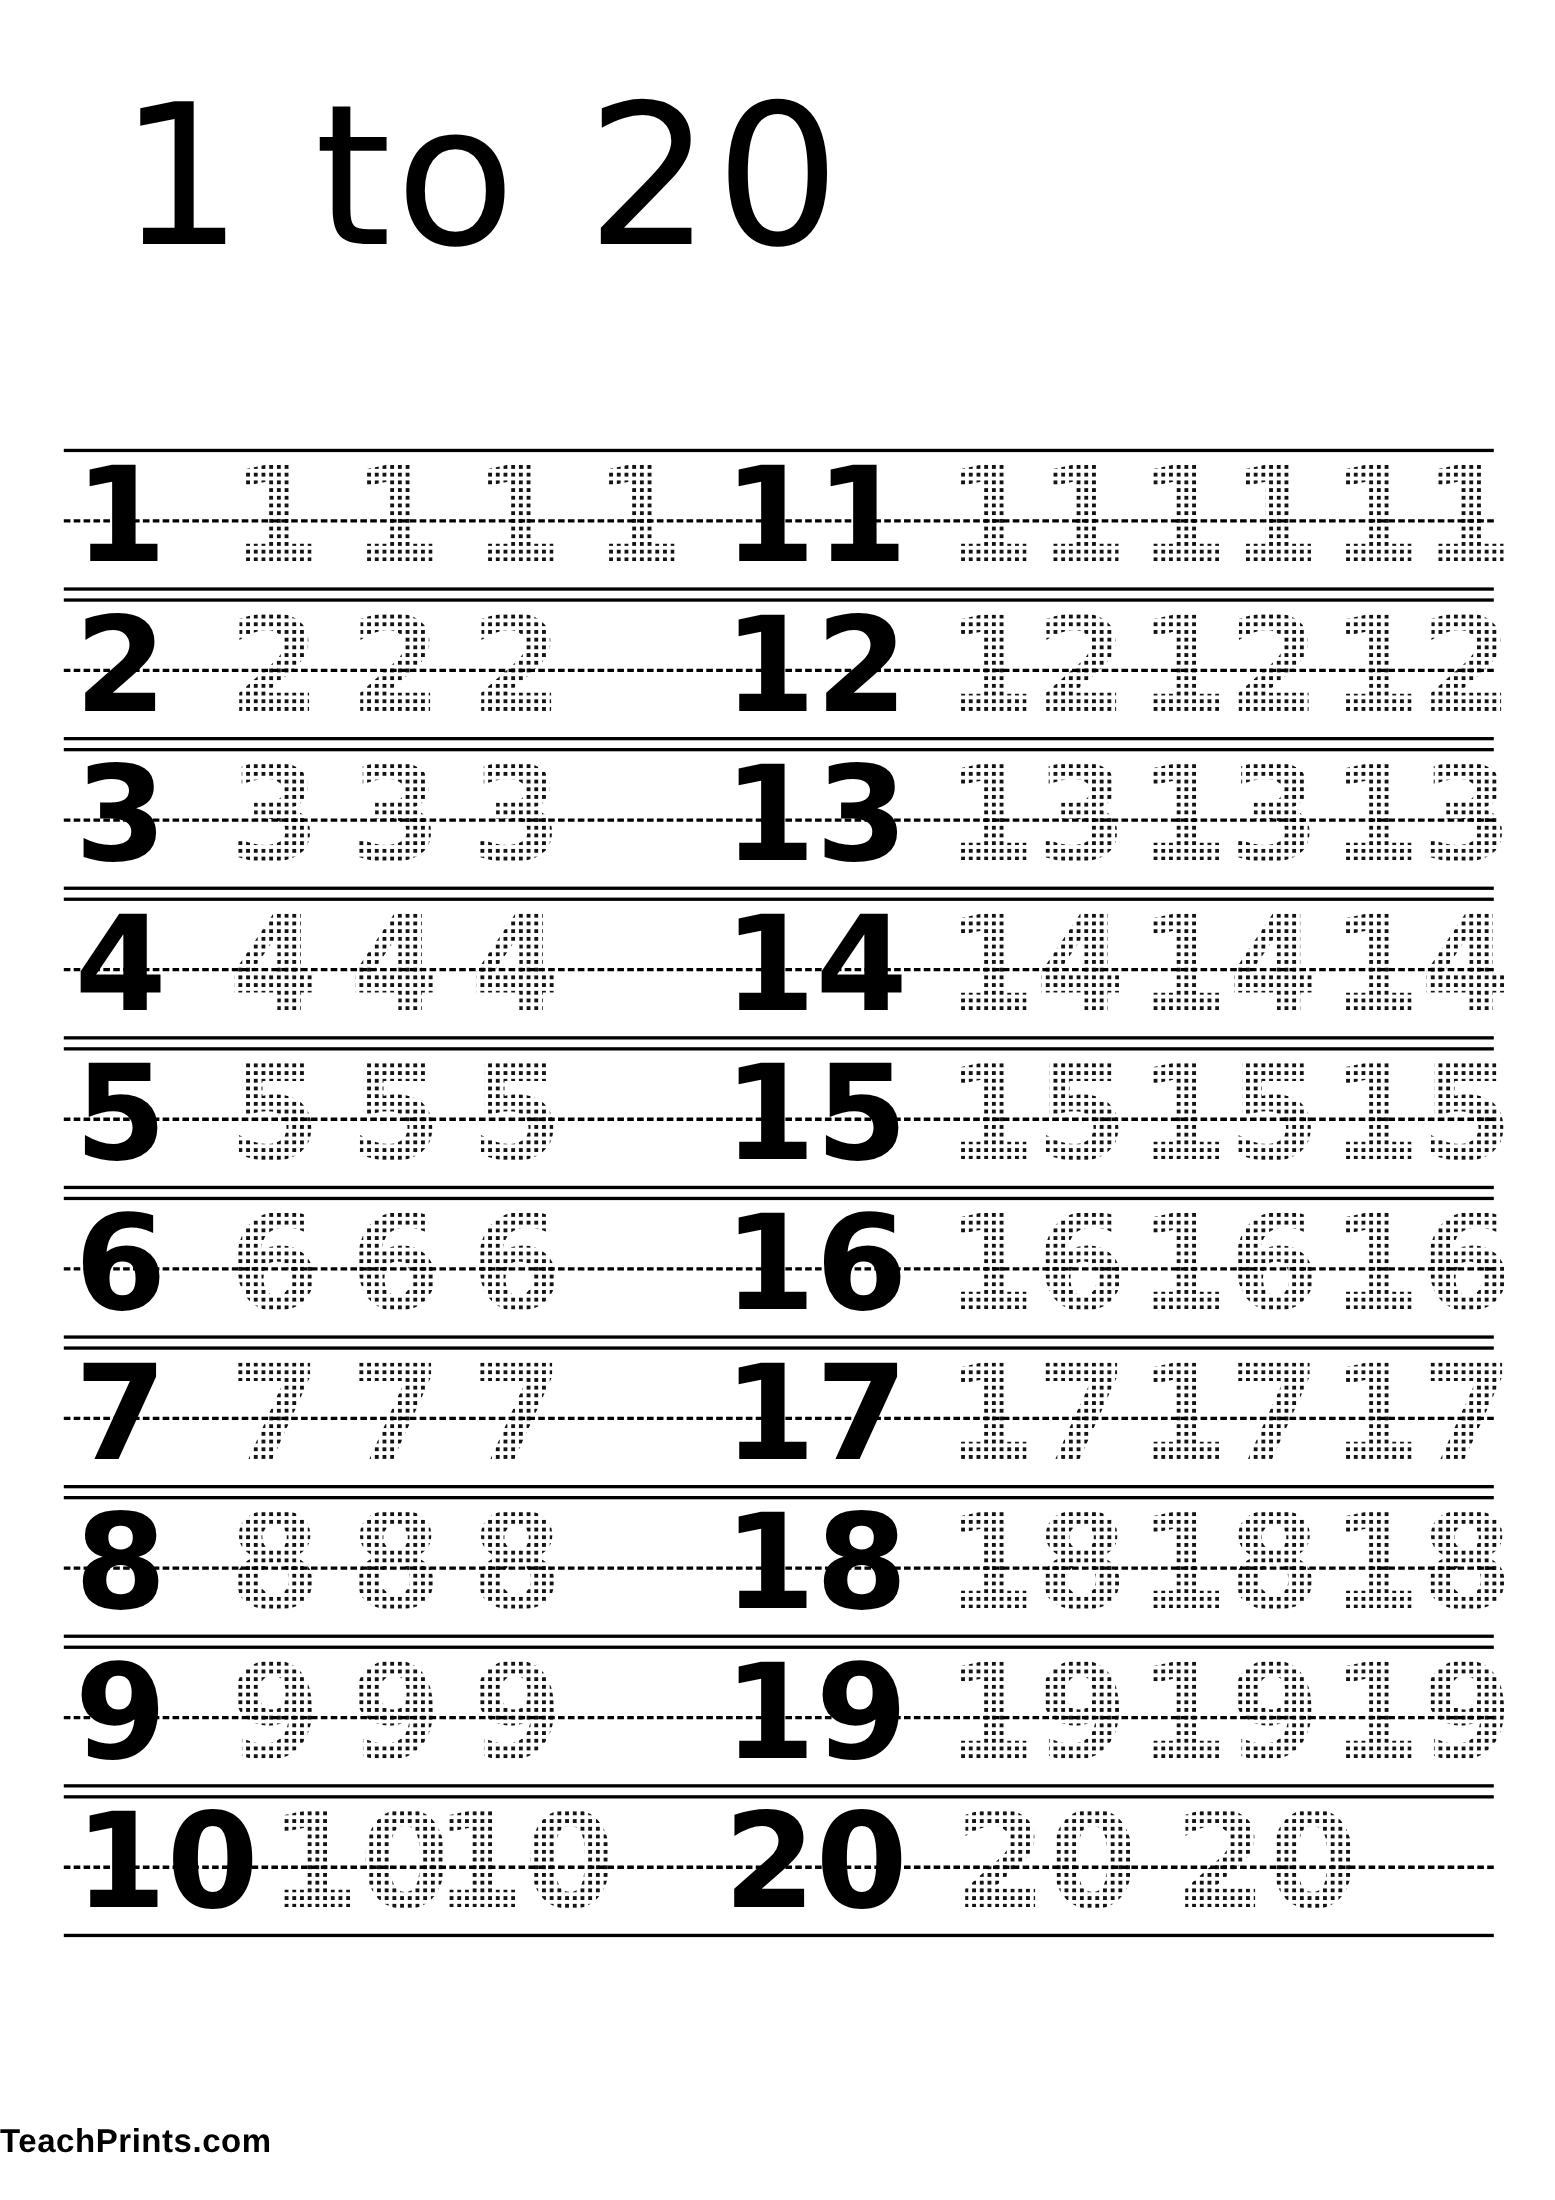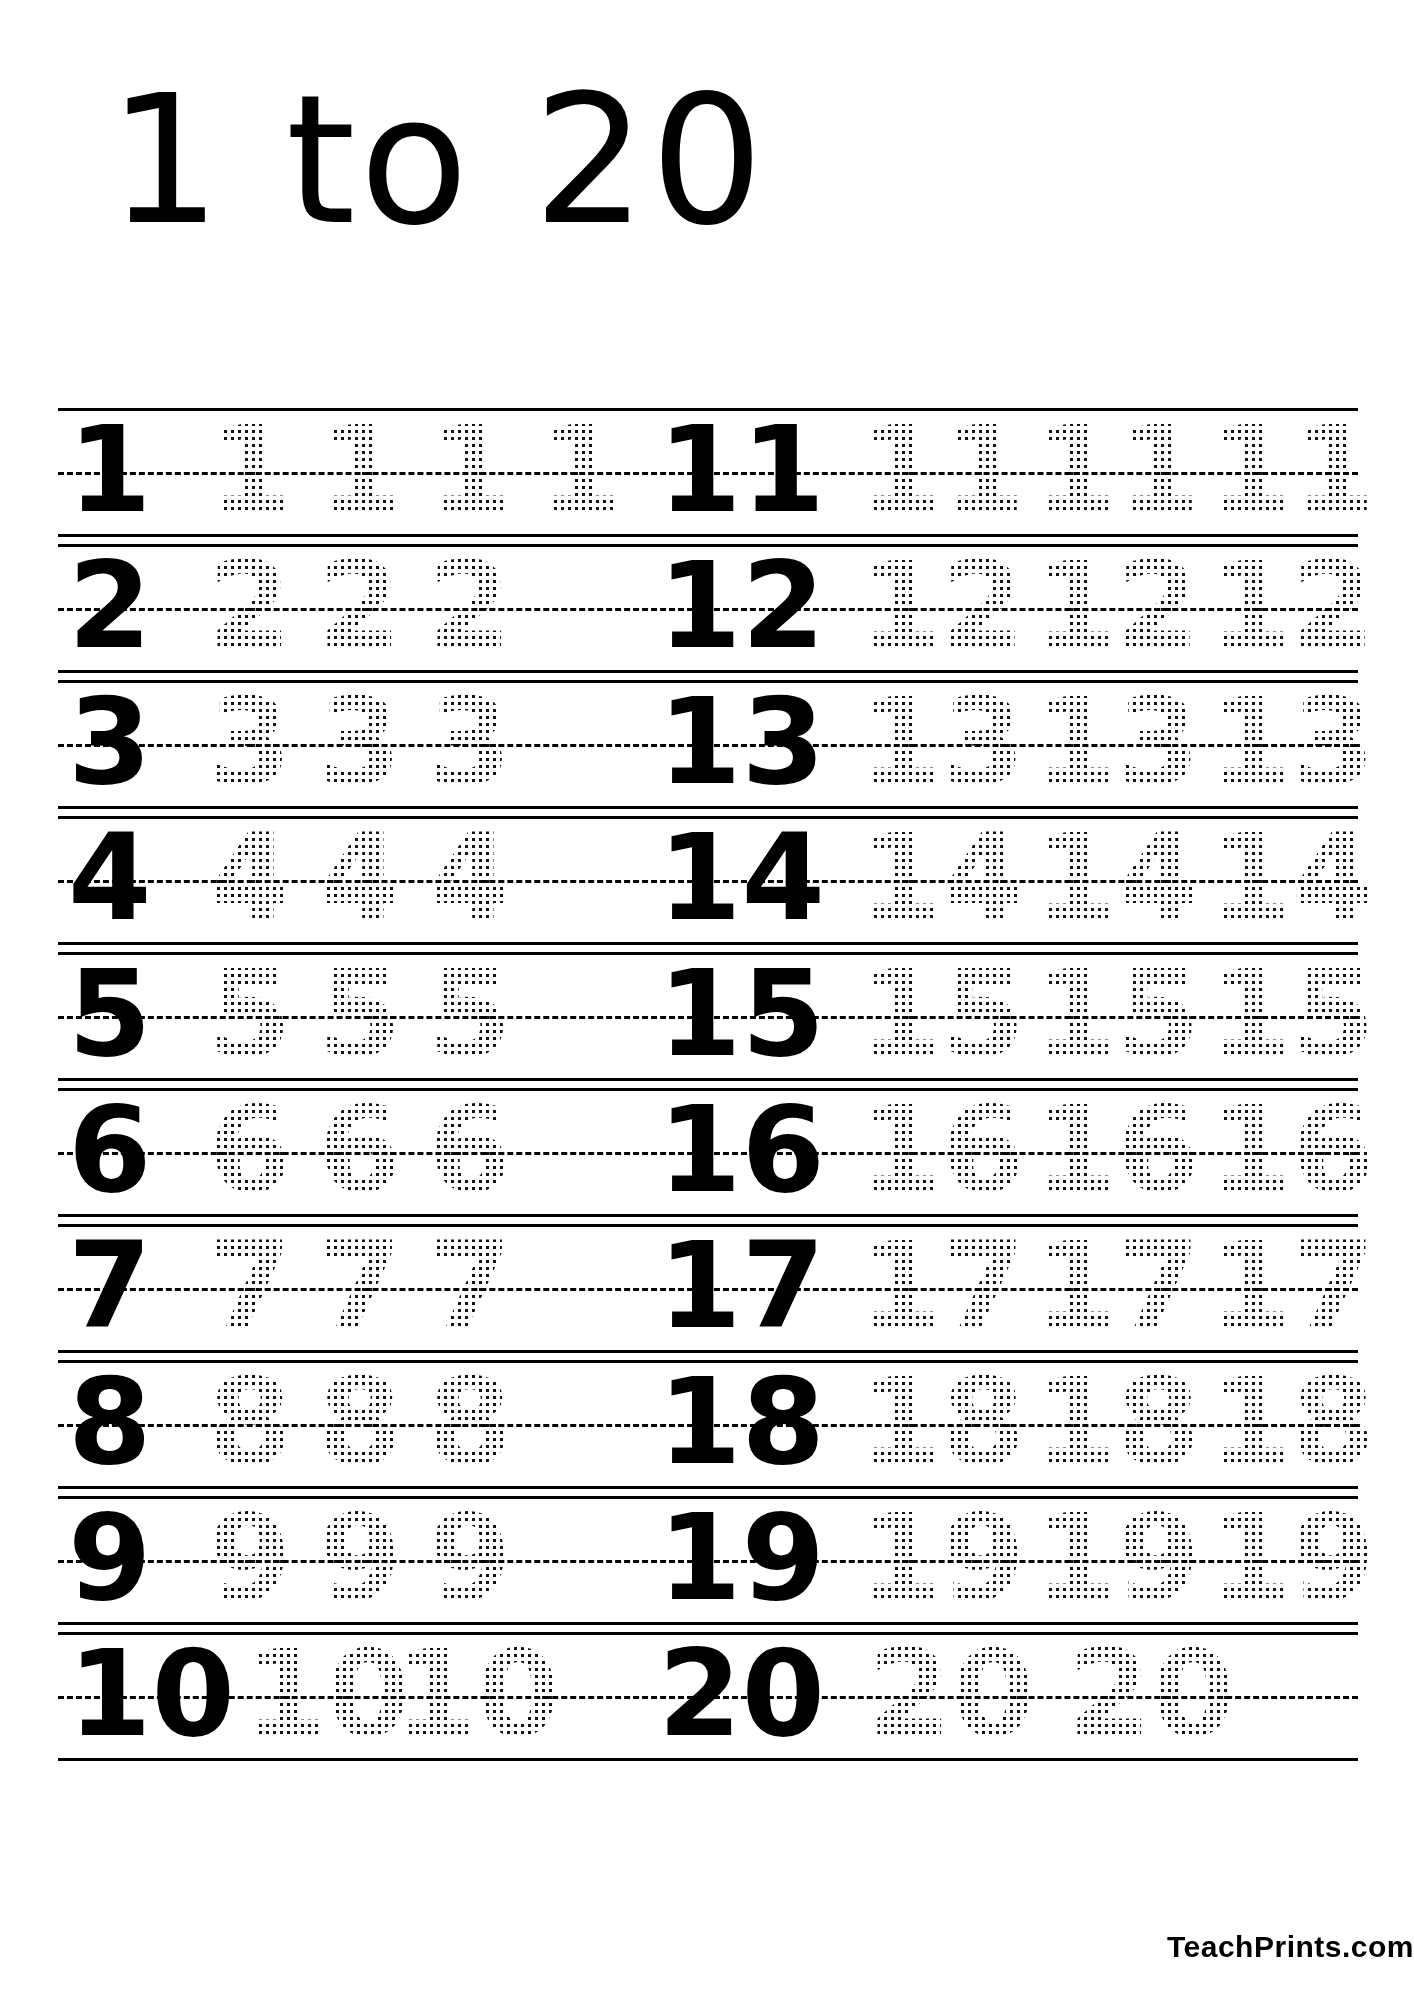--- a/index.html
+++ b/index.html
@@ -109,21 +109,21 @@
     background-clip: text;
   }
 
   
 
   .footer {
     position: absolute;
     left: 0;
     top: 1930px;
     width: 1414px;
-    text-align: right;
+    text-align: left;
     font-size: 30px;
     font-weight: 700;
     color: #000;
     font-family: "Liberation Sans", sans-serif;
     letter-spacing: 0.5px;
   }
 
   .row-inner { position: absolute; inset: 0; }
 </style>
 </head>

